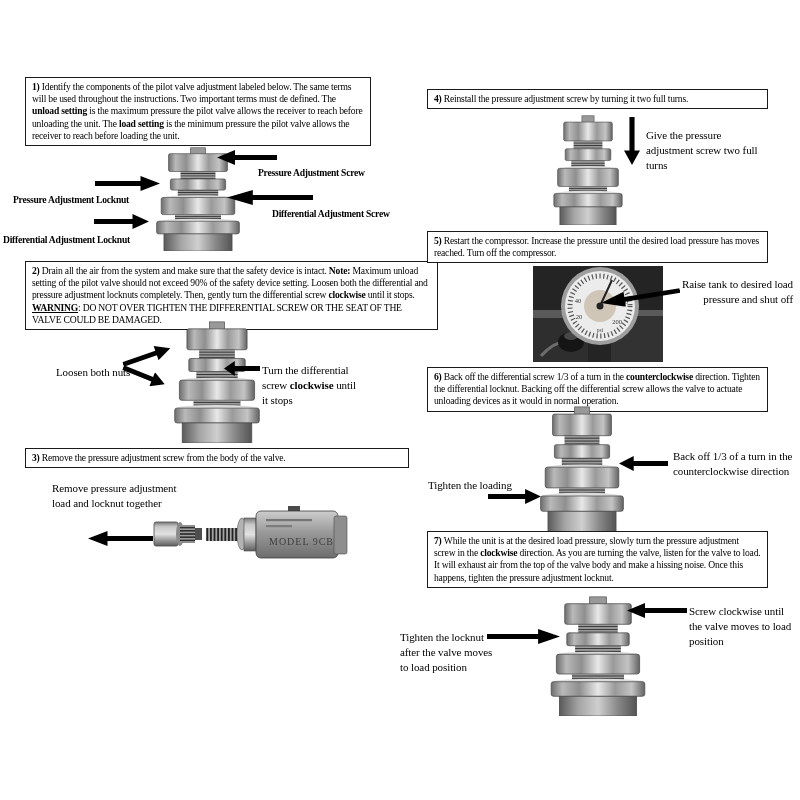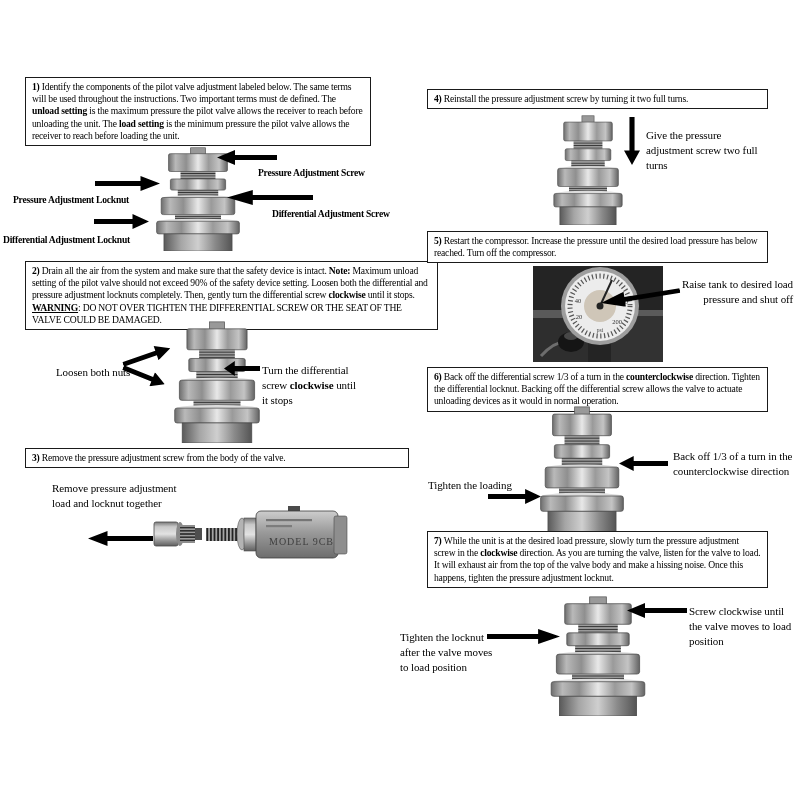--- a/index.html
+++ b/index.html
@@ -133,21 +133,21 @@
     <span><span class="b">4)  </span><span>Reinstall the pressure adjustment screw by turning it two full turns.</span></span>
   </div>
 
   <svg class="photo" style="left:550px;top:115px;" width="76" height="110" viewBox="0 0 100 140" preserveAspectRatio="none">
     <use href="#valve"></use>
   </svg>
   <div class="arrow ar-d" style="left:624px;top:117px;width:16px;height:48px;"></div>
   <div class="lbl" style="left:646px;top:128px;width:122px;">Give the pressure adjustment screw two full turns</div>
 
   <div class="box" style="left:427px;top:231px;width:341px;">
-    <span><span class="b">5)  </span><span>Restart the compressor.  Increase the pressure until the desired load pressure has below reached.  Turn off the compressor.</span></span>
+    <span><span class="b">5)  </span><span>Restart the compressor.  Increase the pressure until the desired load pressure has moves reached.  Turn off the compressor.</span></span>
   </div>
 
   <svg class="photo" style="left:533px;top:266px;" width="130" height="96" viewBox="0 0 130 96">
     <rect width="130" height="96" fill="#242424"></rect>
     <rect x="0" y="44" width="130" height="9" fill="#5a5a5a"></rect>
     <rect x="0" y="52" width="55" height="44" fill="#2e2e2e"></rect>
     <rect x="78" y="50" width="52" height="46" fill="#323232"></rect>
     <path d="M8,90 Q28,68 46,80" stroke="#6d6d6d" stroke-width="3" fill="none"></path>
     <ellipse cx="38" cy="76" rx="13" ry="10" fill="#151515"></ellipse>
     <ellipse cx="38" cy="70" rx="7" ry="4" fill="#474747"></ellipse>

